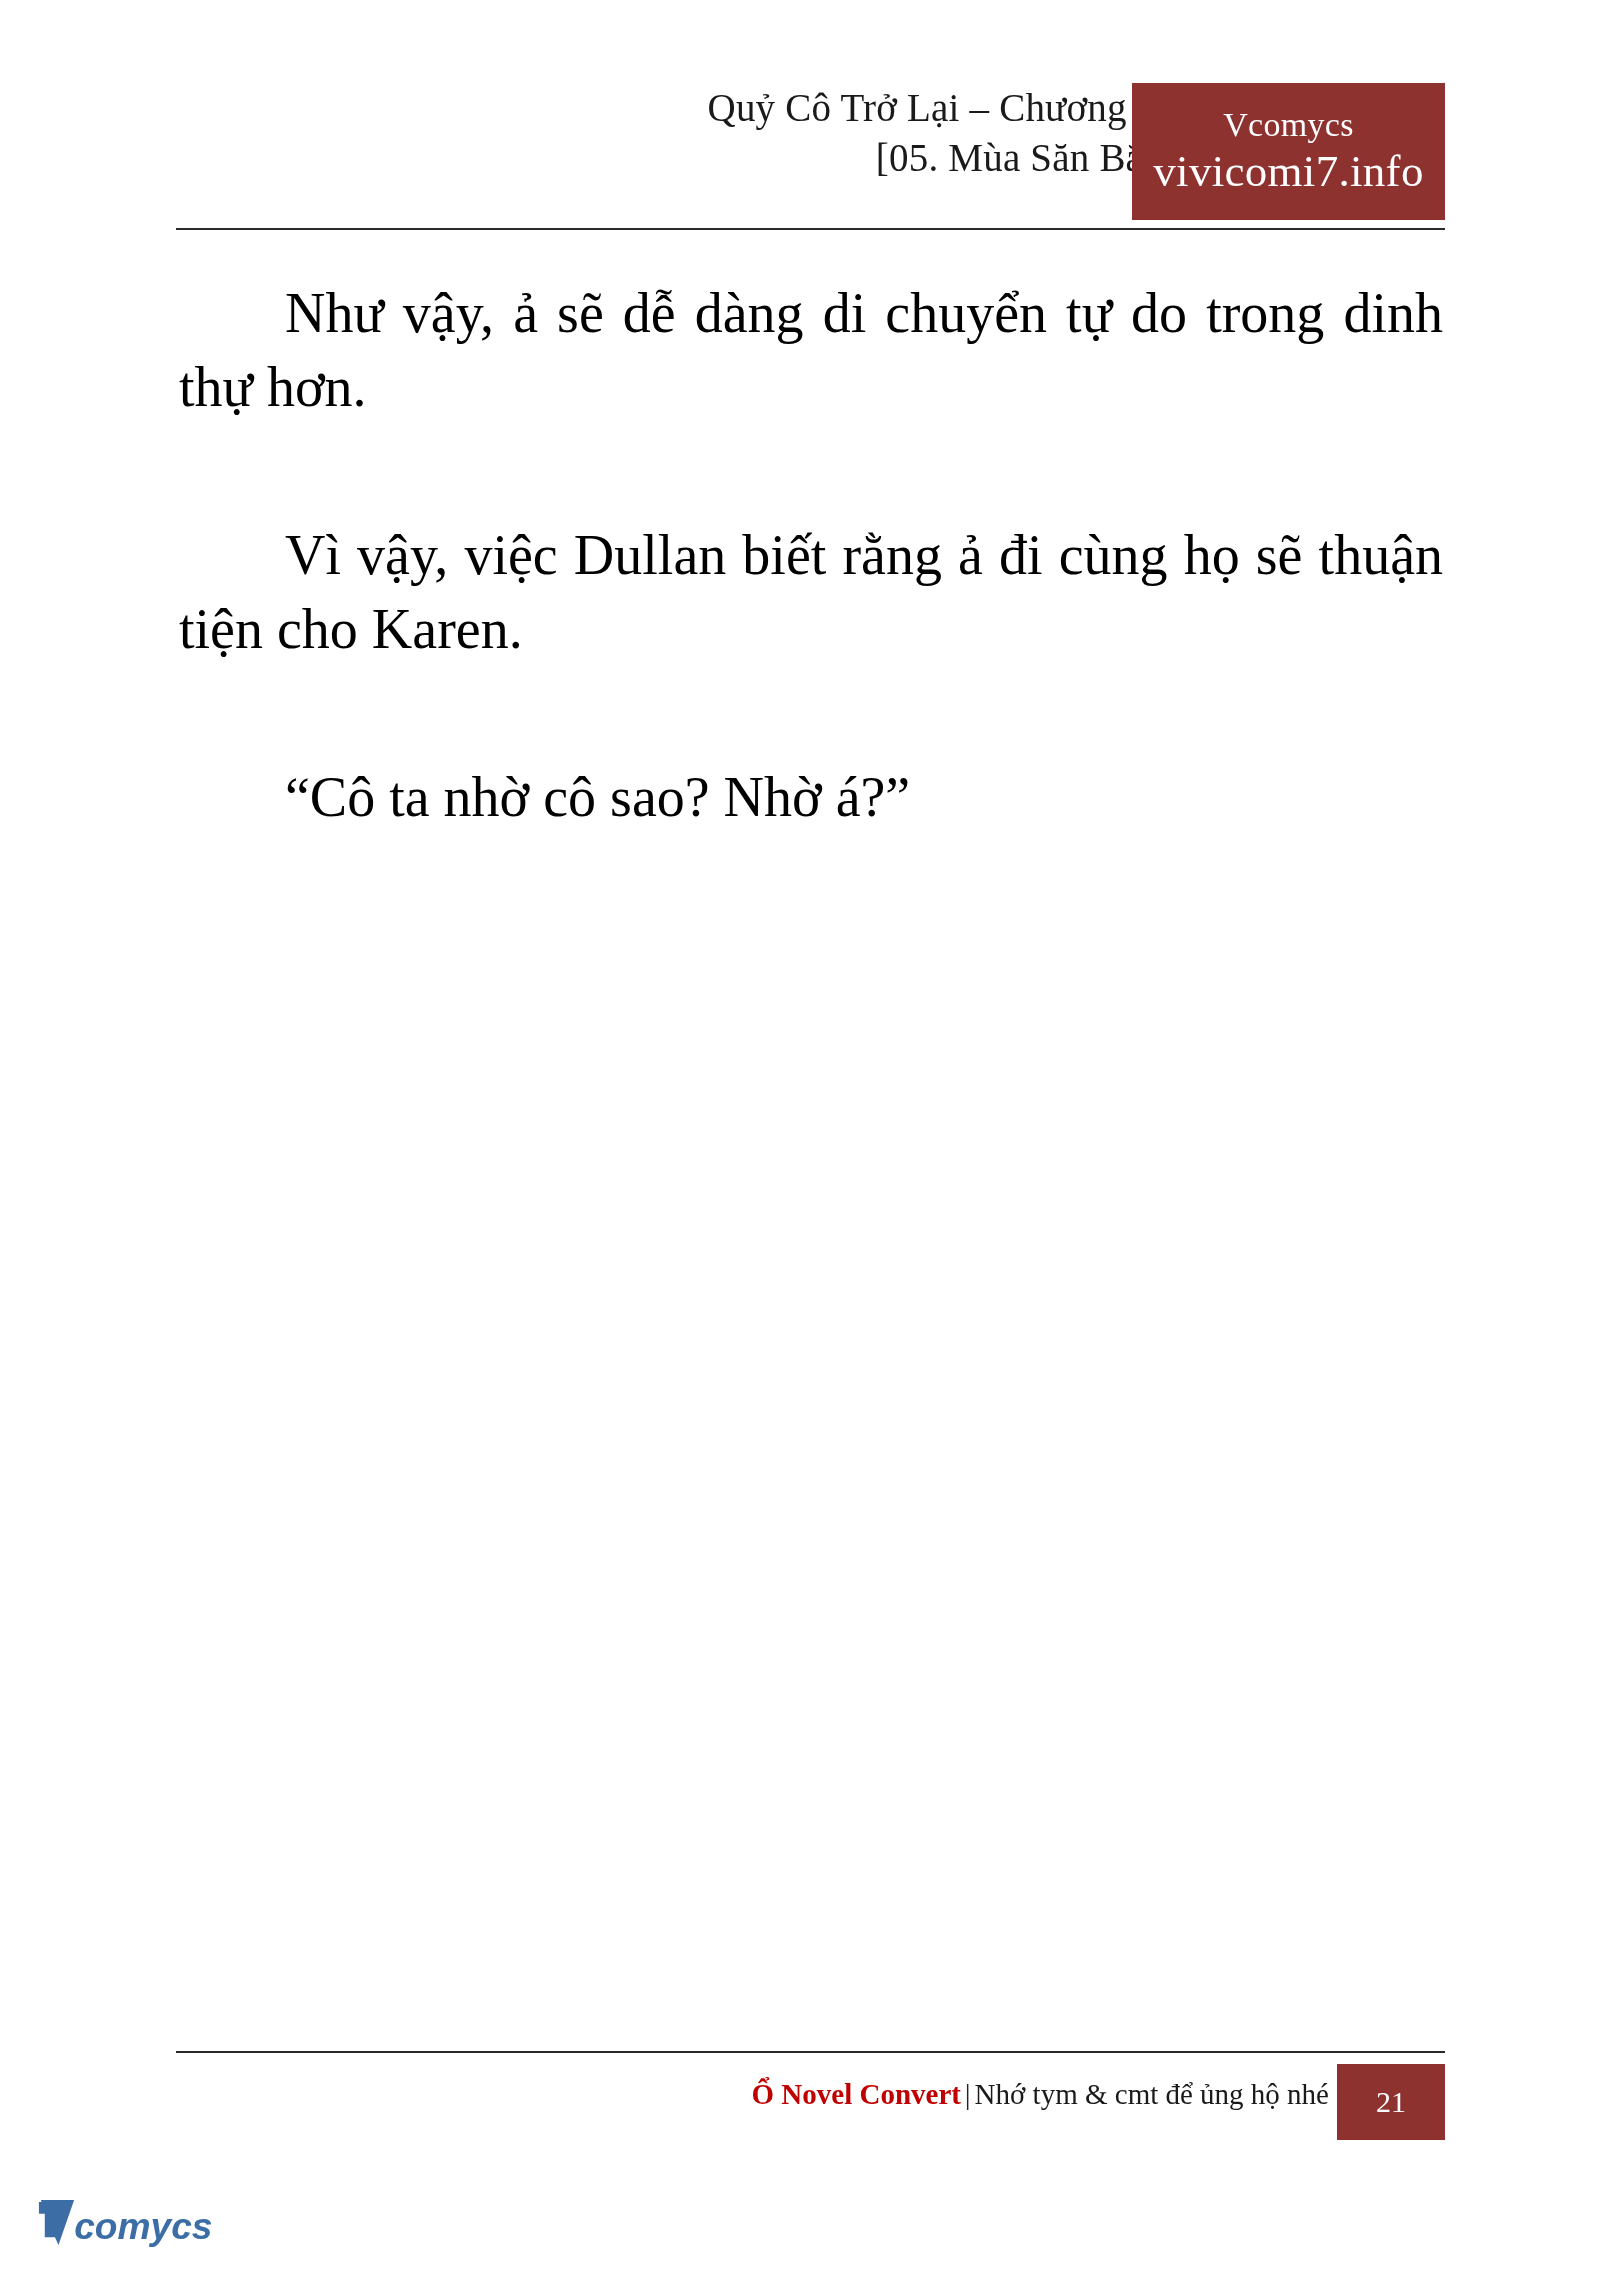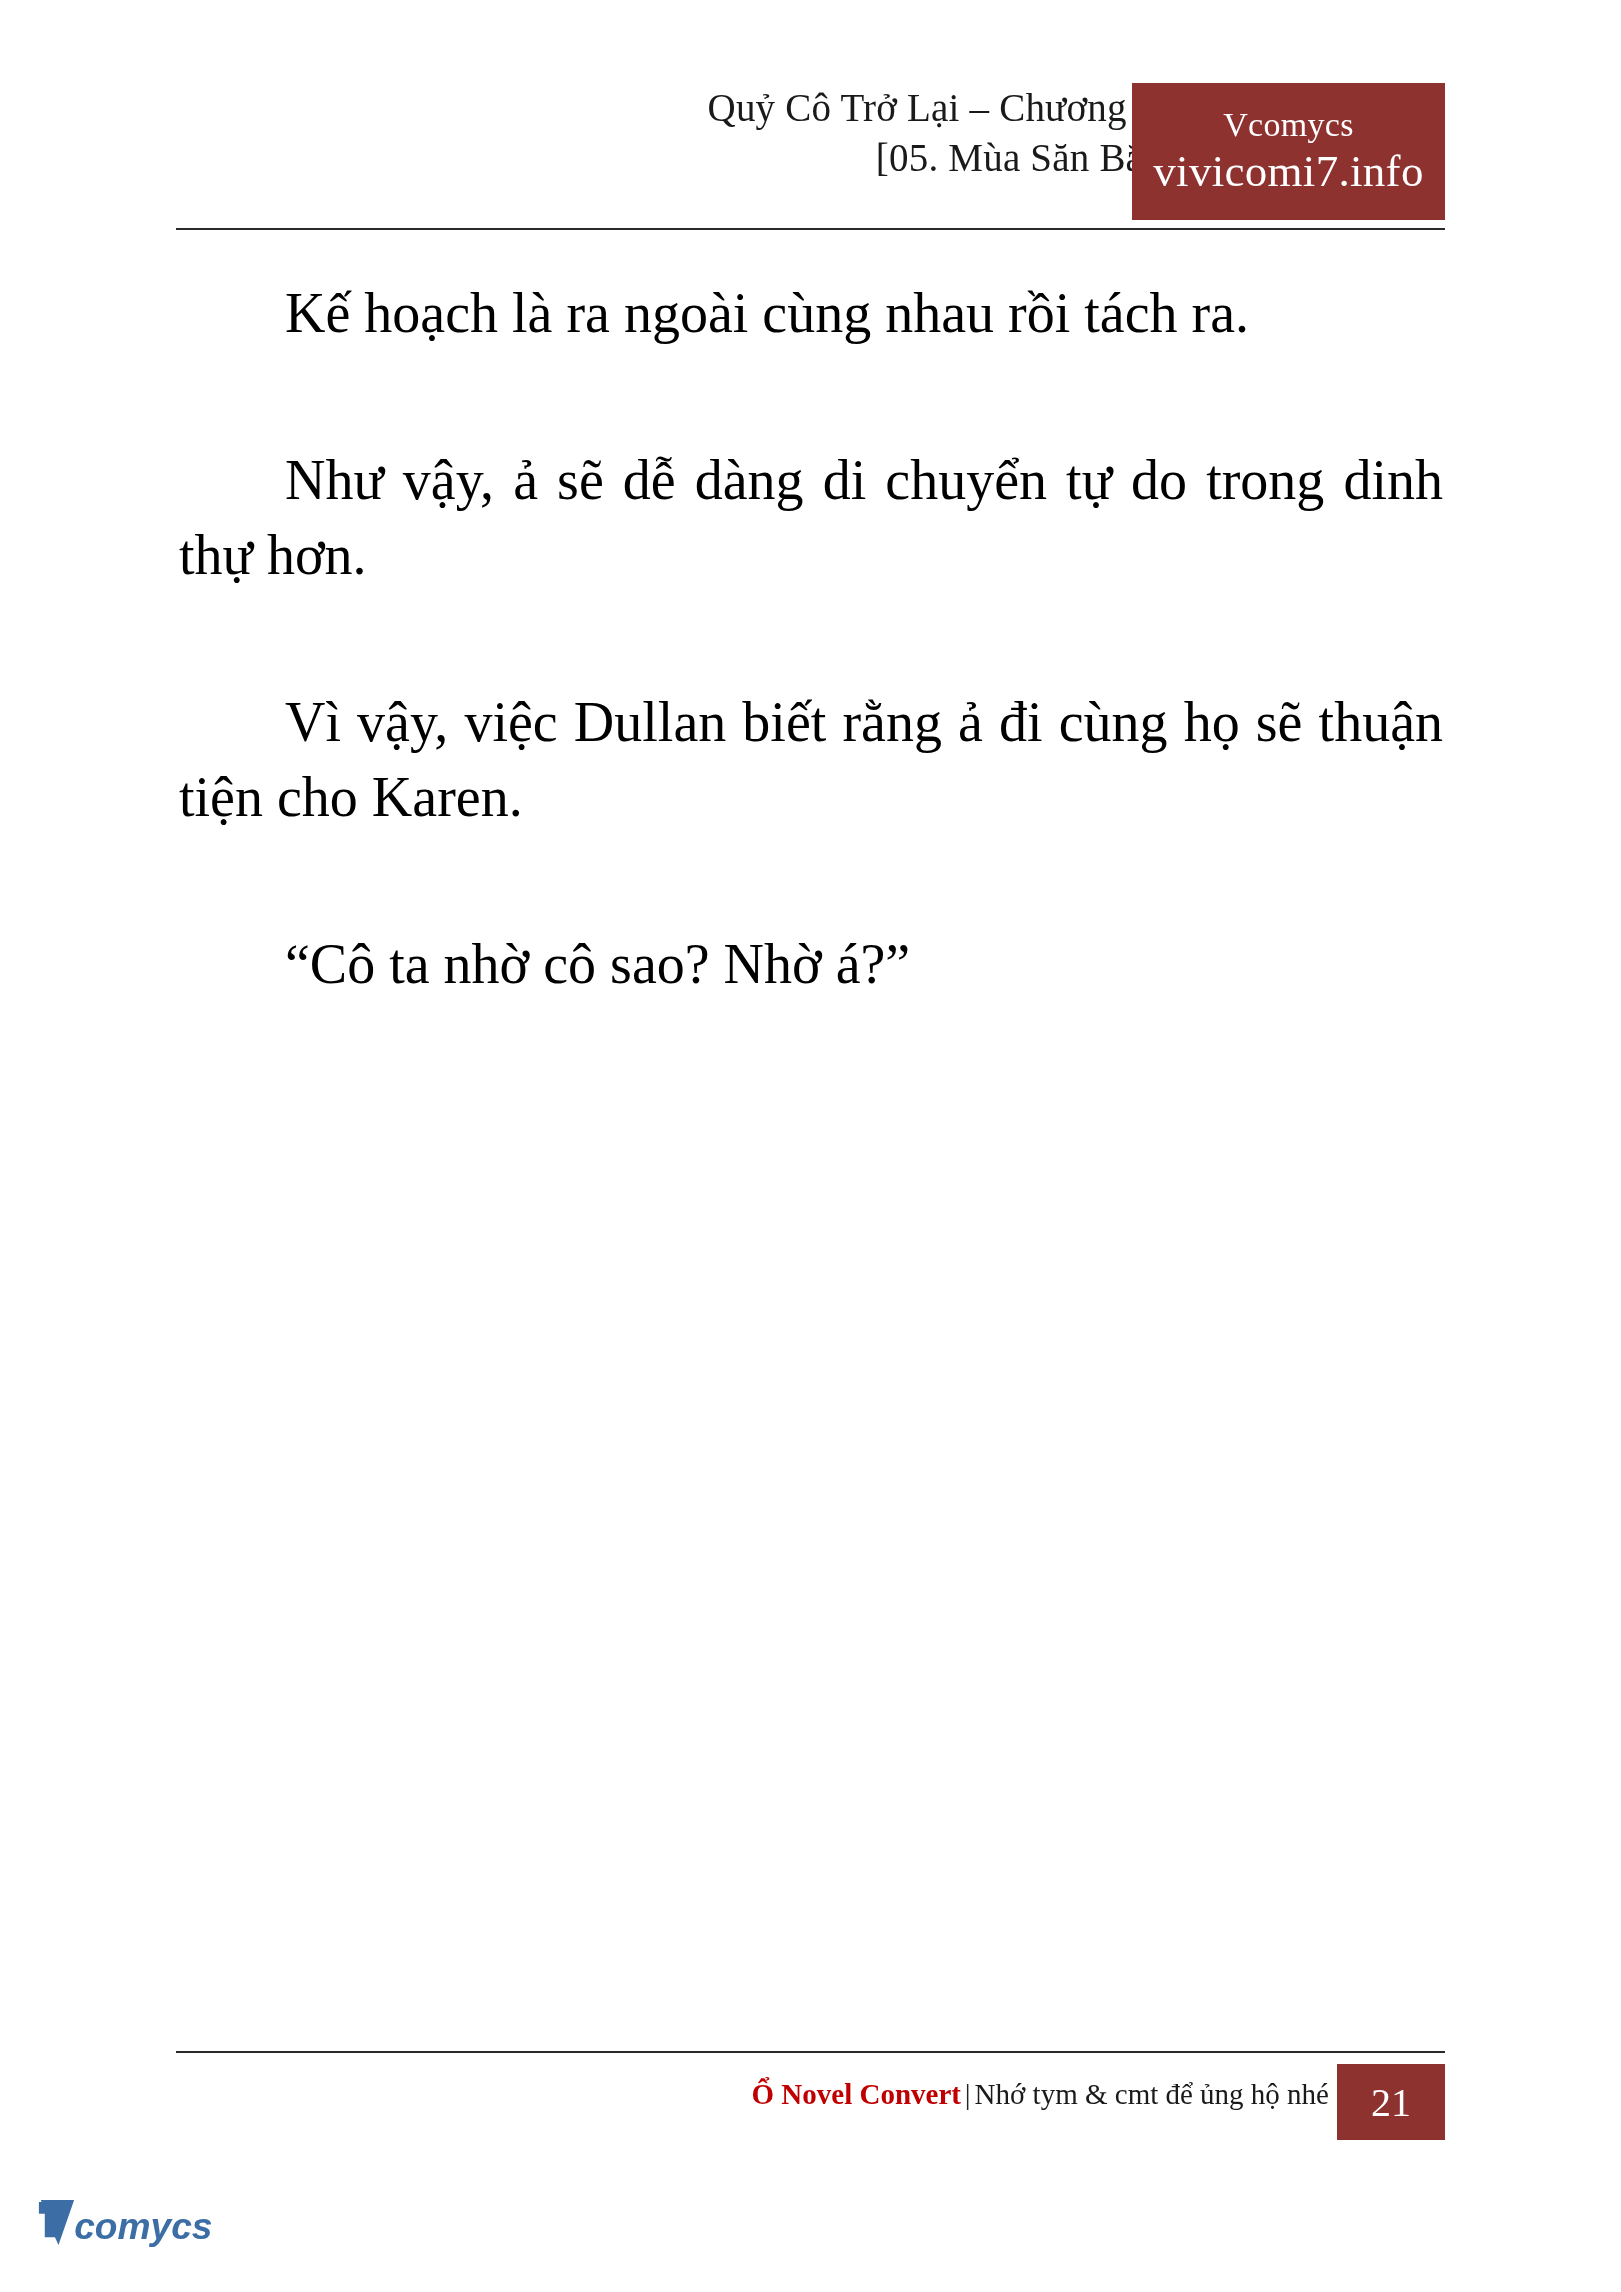--- a/index.html
+++ b/index.html
@@ -136,21 +136,21 @@
     position: absolute;
     right: 0;
     top: -3.9px;
     width: 108px;
     height: 76px;
     background: #8e3230;
     color: #ffffff;
     display: flex;
     align-items: center;
     justify-content: center;
-    font-size: 40px;
+    font-size: 30px;
   }
 
   
   .logo {
     position: absolute;
     left: 35px;
     top: 2194px;
     height: 65px;
     display: flex;
     align-items: center;
@@ -166,21 +166,20 @@
     <span class="line2">[05. Mùa Săn Bắn]</span>
   </div>
   <div class="watermark-box">
     <span class="wm-name">Vcomycs</span>
     <span class="wm-url">vivicomi7.info</span>
   </div>
 </div>
 <div class="header-rule"></div>
 
 <div class="content">
-  <p class="para indent">Kế hoạch là ra ngoài cùng nhau rồi tách ra.</p>
   <p class="para indent">Như vậy, ả sẽ dễ dàng di chuyển tự do trong dinh thự hơn.</p>
   <p class="para indent">Vì vậy, việc Dullan biết rằng ả đi cùng họ sẽ thuận tiện cho Karen.</p>
   <p class="para indent nojust">“Cô ta nhờ cô sao? Nhờ á?”</p>
 </div>
 
 <div class="footer-rule"></div>
 <div class="footer">
   <div class="footer-inner">
     <span class="footer-brand">Ổ Novel Convert</span><span class="footer-sep">|</span><span class="footer-note">Nhớ tym &amp; cmt để ủng hộ nhé</span>
   </div>

